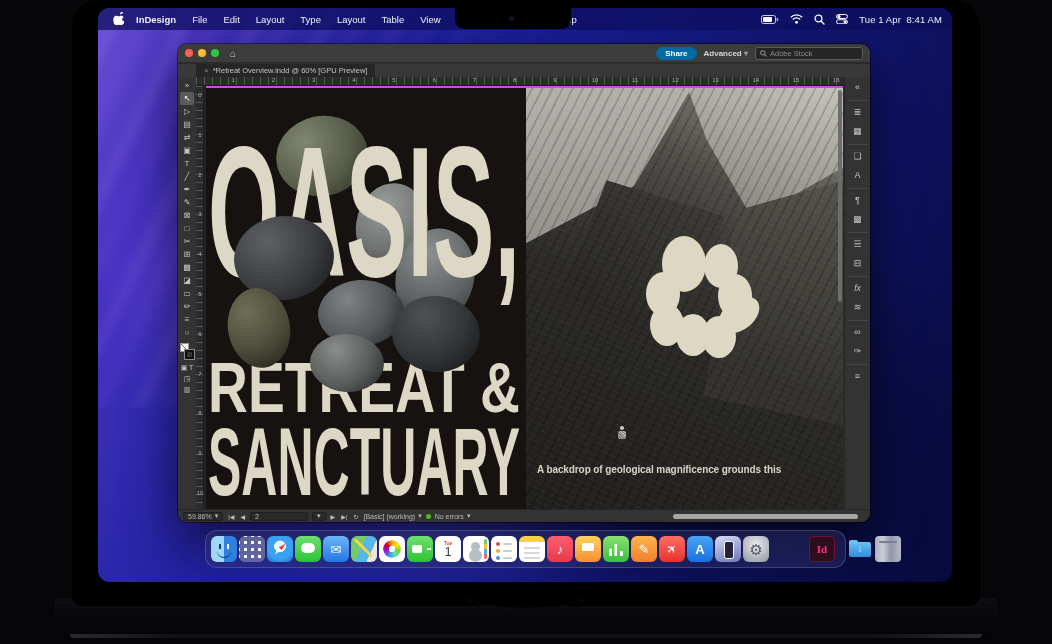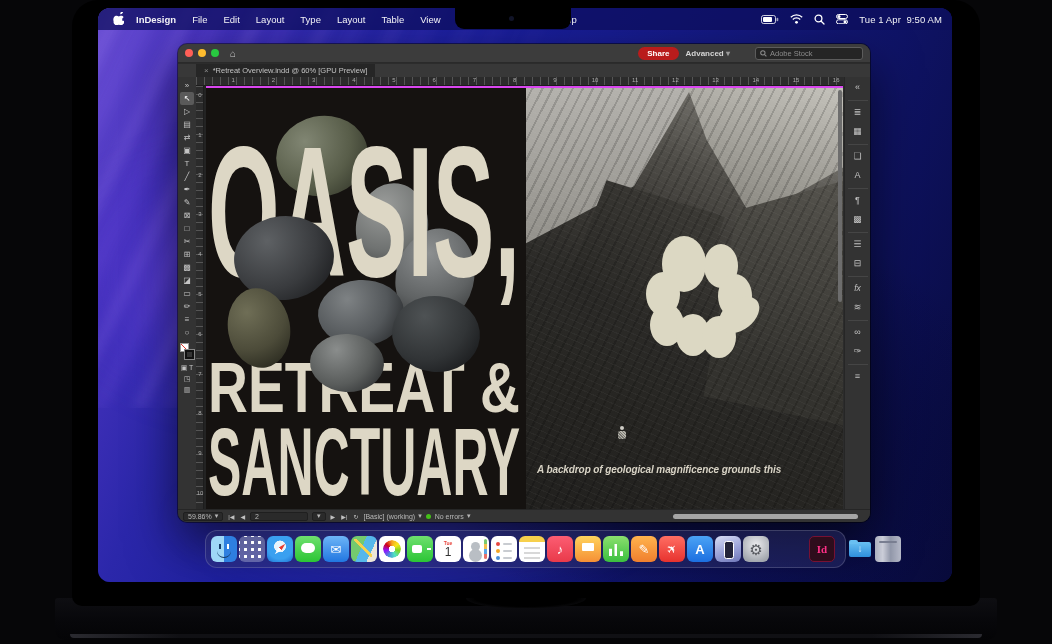--- a/index.html
+++ b/index.html
@@ -57,27 +57,27 @@
                box-shadow:0 22px 50px rgba(0,0,0,.6), 0 0 0 1px rgba(0,0,0,.45);
                overflow:hidden; }
   .titlebar { position:absolute; left:0; top:0; width:100%; height:19px; background:#3c3c3c;
               display:flex; align-items:center; padding:0 7px; border-bottom:1px solid #2a2a2a; }
   .tl { width:8px; height:8px; border-radius:50%; margin-right:5px; }
   .tl.r{background:#ff5f57}.tl.y{background:#febc2e}.tl.g{background:#28c840}
   .home-ic { color:#c9c9c9; font-size:10px; margin-left:6px; }
   .win-title { position:absolute; left:0; right:0; text-align:center; color:#c8c8c8;
                font-size:8.5px; pointer-events:none; }
   .tb-right { margin-left:auto; display:flex; align-items:center; gap:7px; z-index:2; }
-  .share-btn { background:#b91c1c; color:#fff; font-size:8px; font-weight:600;
+  .share-btn { background:#0369a1; color:#fff; font-size:8px; font-weight:600;
                padding:2px 9px; border-radius:8px; }
   .advanced { color:#d5d5d5; font-size:8px; font-weight:600; }
   .advanced .chev { color:#9a9a9a; }
   .stock-box { width:108px; height:13px; background:#252525; border:1px solid #5c5c5c;
                border-radius:3px; display:flex; align-items:center; gap:3px;
-               color:#8b8b8b; font-size:7.5px; padding:0 4px;margin-left:18px; }
+               color:#8b8b8b; font-size:7.5px; padding:0 4px; }
 
   .tabrow { position:absolute; left:0; top:20px; width:100%; height:13px; background:#383838; display:flex; }
   .doc-tab { background:#262626; height:100%; display:flex; align-items:center; gap:4px;
              padding:0 8px; color:#c2c2c2; font-size:7.5px; margin-left:18px; }
   .doc-tab .x { color:#8a8a8a; font-size:8px; }
 
   
   .tools-col { position:absolute; left:0; top:33px; width:18px; bottom:13px; background:#333;
                display:flex; flex-direction:column; align-items:center; padding-top:2px; }
   .tool { width:14px; height:13px; display:flex; align-items:center; justify-content:center;
@@ -168,21 +168,21 @@
   .d2 { left:60px; top:16px; width:34px; height:44px; }
   .d3 { left:2px;  top:44px; width:34px; height:44px; }
   .d4 { left:74px; top:46px; width:34px; height:44px; }
   .d5 { left:6px;  top:76px; width:34px; height:42px; }
   .d6 { left:32px; top:86px; width:34px; height:42px; }
   .d7 { left:58px; top:88px; width:34px; height:42px; }
   .d8 { left:72px; top:72px; width:46px; height:30px; transform:rotate(-38deg); border-radius:50%; }
 
   .caption { position:absolute; left:11px; top:376px; width:300px; z-index:4;
              color:#d8d3c5; font-size:10px; font-weight:700; line-height:11.5px;
-             letter-spacing:-0.1px;font-style:italic; }
+             letter-spacing:-0.1px; }
 
   
   .statusbar { position:absolute; left:0; bottom:0; width:100%; height:13px; background:#333;
                border-top:1px solid #262626; display:flex; align-items:center; gap:4px;
                color:#b8b8b8; font-size:7px; padding:0 5px; }
   .sb-box { background:#2a2a2a; border:1px solid #1f1f1f; border-radius:2px; padding:0 4px;
             height:9px; display:flex; align-items:center; gap:3px; }
   .sb-num { width:58px; justify-content:flex-start; }
   .sb-arrow { color:#c0c0c0; font-size:6px; padding:0 1px; }
   .err-dot { width:5px; height:5px; border-radius:50%; background:#44c018; }
@@ -329,21 +329,21 @@
       <span class="mb-ic">
         <svg width="12" height="10" viewBox="0 0 12 10">
             <rect x="0.5" y="0.5" width="11" height="4" rx="2" fill="none" stroke="#fff"></rect>
             <circle cx="3" cy="2.5" r="1.5" fill="#fff"></circle>
             <rect x="0.5" y="5.8" width="11" height="4" rx="2" fill="none" stroke="#fff"></rect>
             <circle cx="9" cy="7.8" r="1.5" fill="#fff"></circle>
           </svg>
       </span>
       <span class="mb-clock">
         <span>Tue 1 Apr</span>&nbsp;
-        <span>9:50 AM</span>
+        <span>8:41 AM</span>
       </span>
     </div>
   </div>
 
   <div class="notch">
       <div class="cam"></div>
     </div>
 
   <div class="id-window">
     <div class="titlebar">

